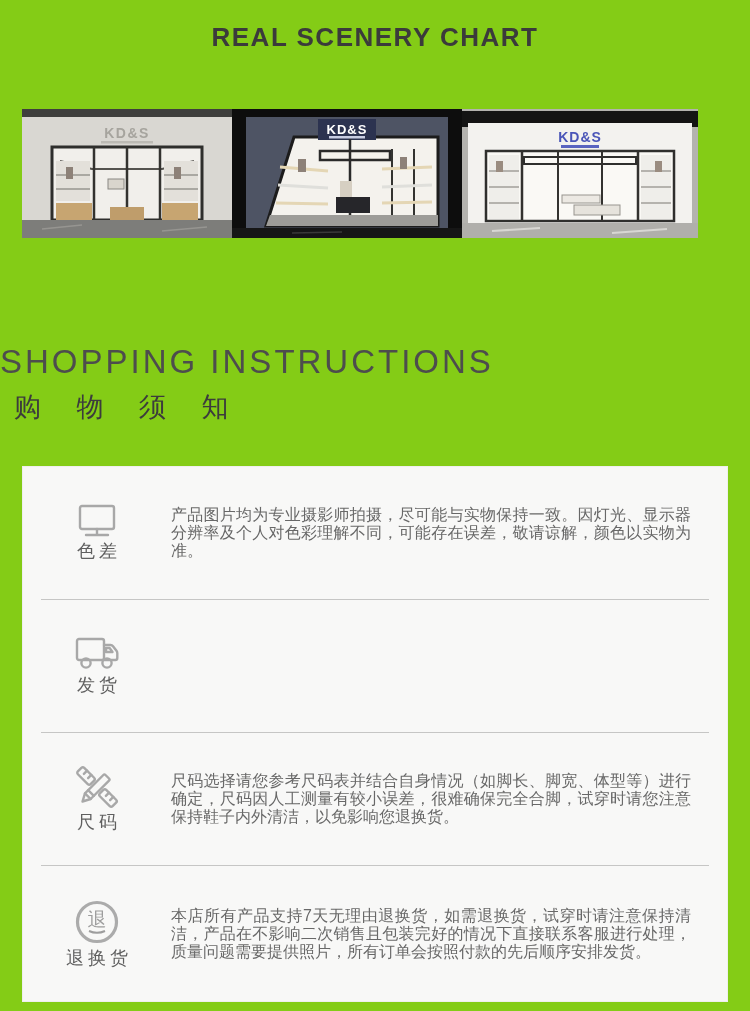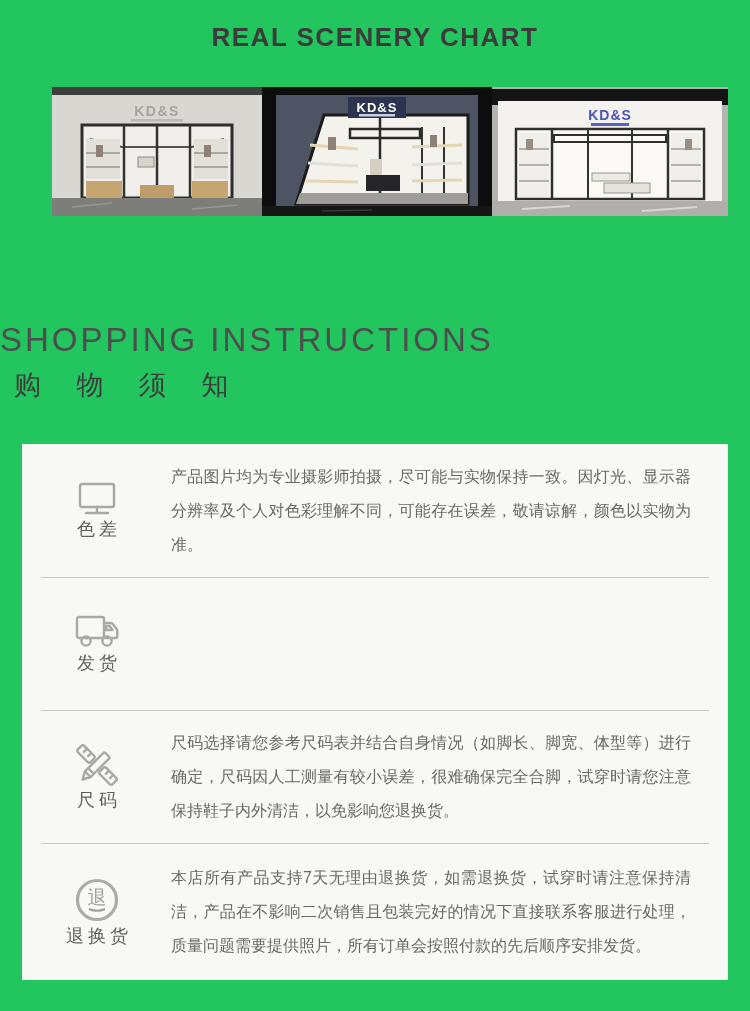--- a/index.html
+++ b/index.html
@@ -2,32 +2,32 @@
 <html><head>
 <meta charset="utf-8">
 <style>
   * { margin:0; padding:0; box-sizing:border-box; }
   html,body { background:#ffffff; }
   body {
     width:750px; height:1011px;
     font-family:"Liberation Sans","DejaVu Sans",sans-serif;
     color:#3d3d3d; overflow:hidden; position:relative;
   }
-  .page { width:750px; height:1011px; background:#22c55e; }
+  .page { width:750px; height:1011px; background:#84cc16; }
 
   
   .main-title {
     padding-top:22px; text-align:center;
     font-size:26px; font-weight:bold; letter-spacing:1.5px; color:#3b3b3b;
   }
 
   
   .photo-row {
-    margin-top:34px; padding:0 22px; height:156px;
-    display:flex; justify-content:flex-end; align-items:stretch;
+    margin-top:56px; padding:0 22px; height:156px;
+    display:flex; justify-content:flex-start; align-items:stretch;
   }
   .photo { height:129px; display:block; }
 
   
   .heading-block { margin-top:78px; text-align:left; }
   .heading-en {
     font-size:33px; font-weight:normal; letter-spacing:3px; color:#4d4d4d;
   }
   .heading-cn {
     margin-top:8px; font-size:27px; font-weight:normal;
@@ -45,21 +45,21 @@
     width:148px; flex:0 0 148px;
     display:flex; flex-direction:column; align-items:center; justify-content:center;
   }
   .icon-col svg { display:block; }
   .icon-label {
     font-size:18px; color:#5f5f5f; letter-spacing:4px;
     padding-left:4px;
   }
   .text-col {
     width:520px; flex:0 0 520px;
-    font-size:16px; line-height:34px; color:#686868;
+    font-size:16px; line-height:18px; color:#686868;
     text-align:justify;
   }
   .divider { height:1px; background:#c6c6c5; margin:0 18px; }
 
   .icon-stroke { stroke:#a8a8a8; fill:none; stroke-width:2.4; stroke-linecap:round; stroke-linejoin:round; }
 </style>
 </head>
 <body>
 
 <div class="page">

